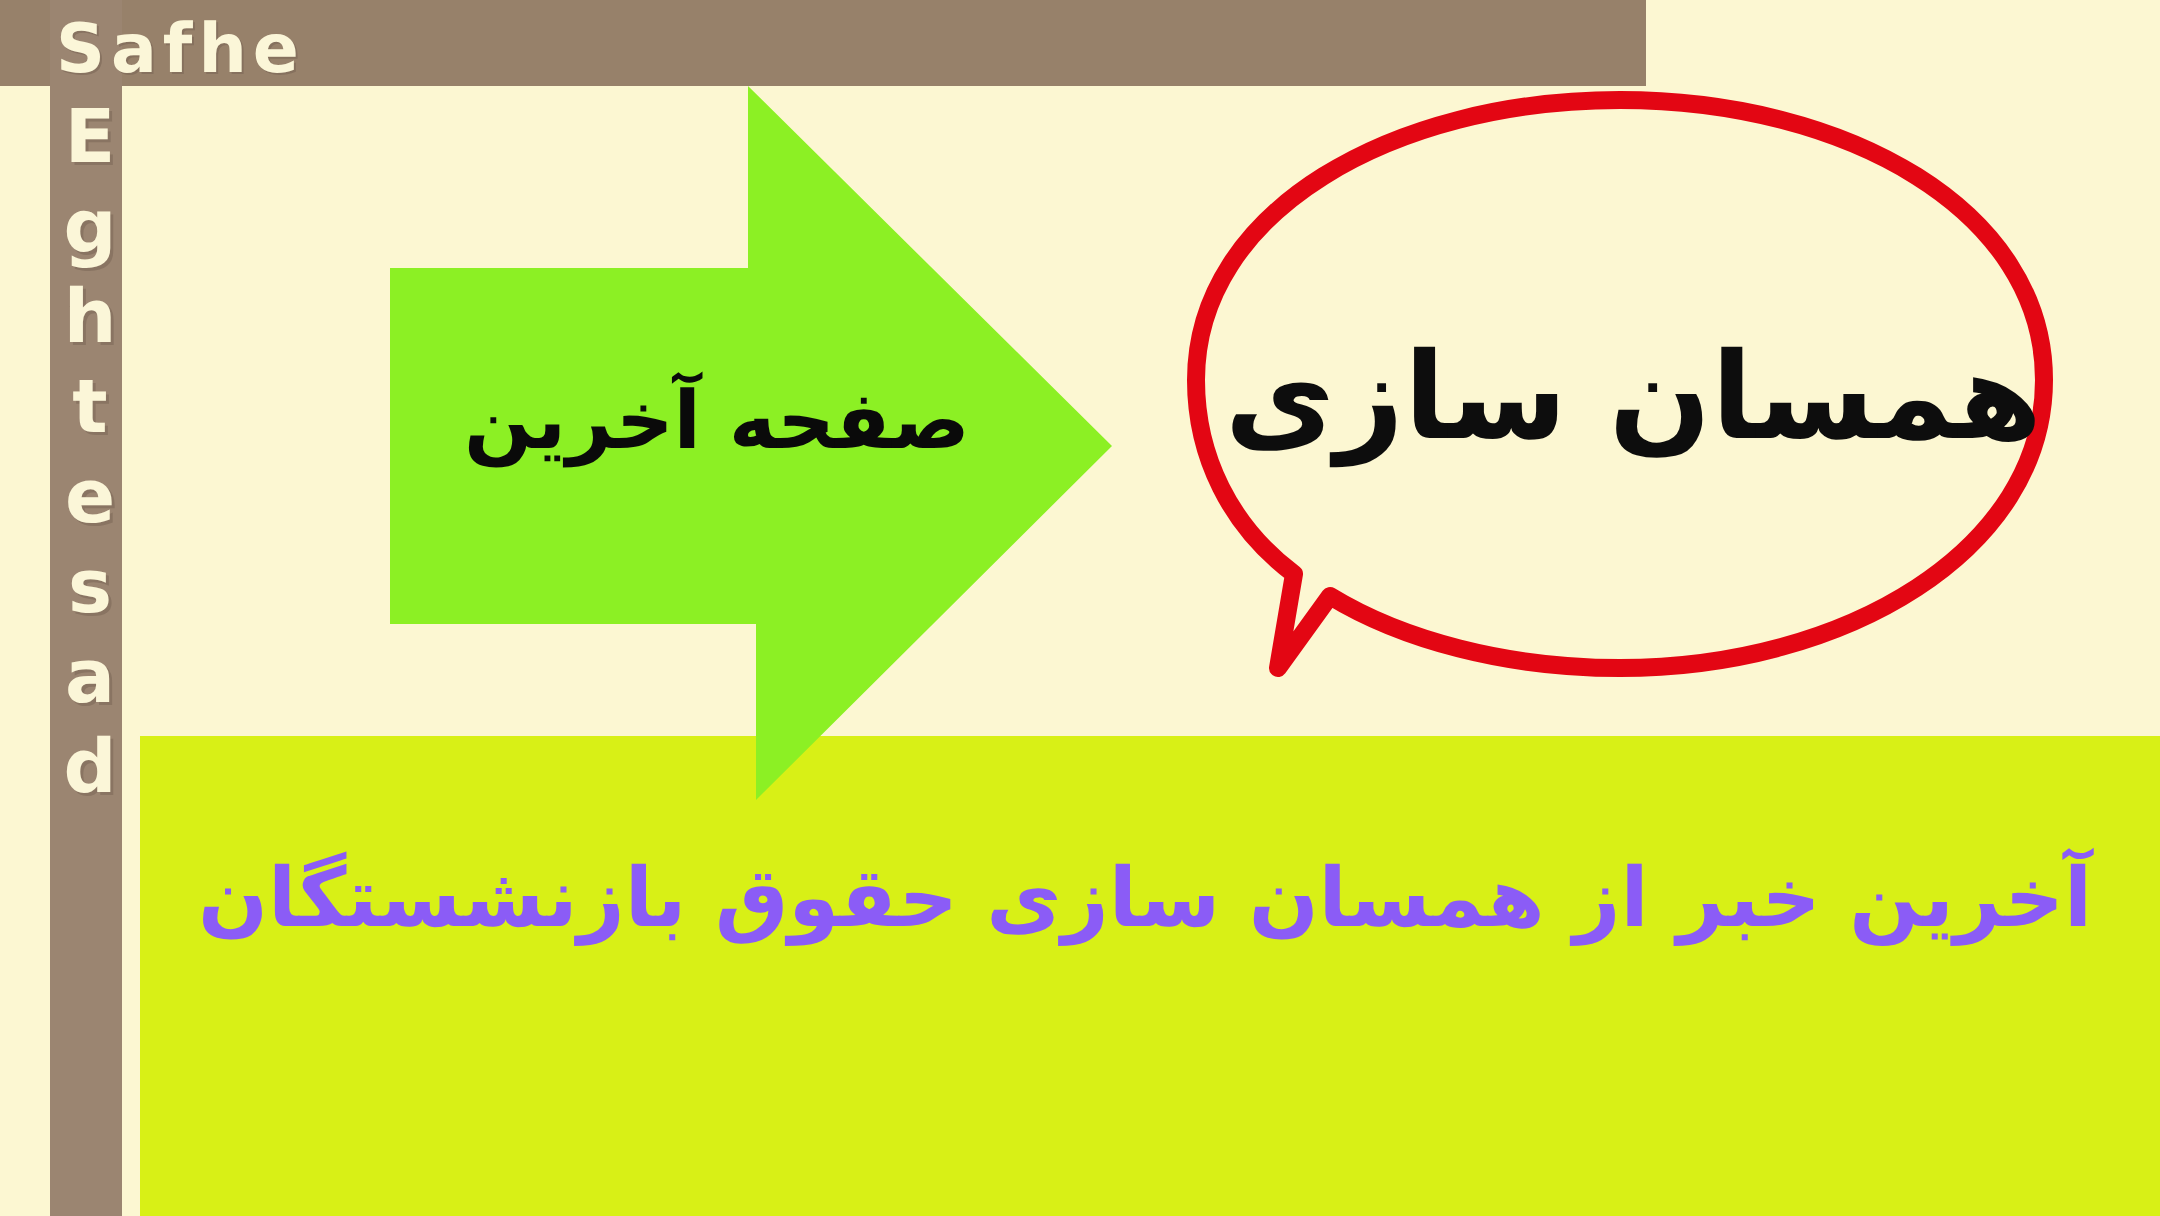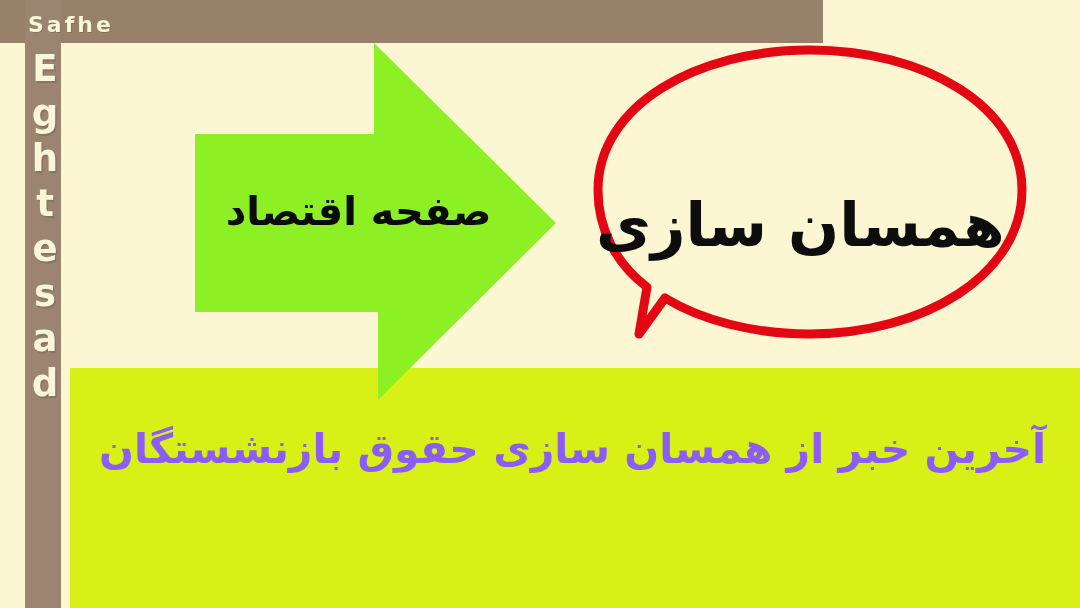--- a/index.html
+++ b/index.html
@@ -43,21 +43,21 @@
   }
 
   
   .brand-top {
     position: absolute;
     left: 28px; top: 6px;
     width: 200px;
     height: 40px;
     font-family: "DejaVu Sans", sans-serif;
     font-weight: 700;
-    font-size: 22px;
+    font-size: 34px;
     letter-spacing: 3px;
     color: #fbf6d8;
     line-height: 38px;
     white-space: nowrap;
     text-shadow: 1px 1px 0 rgba(120,100,84,0.55);
   }
 
   
   .brand-vert {
     position: absolute;
@@ -125,29 +125,28 @@
   
   .bubble-svg {
     position: absolute;
     left: 585px; top: 42px;
     width: 448px; height: 310px;
   }
   .bubble-text {
     position: absolute;
     left: 596px; top: 160px;
     width: 425px;
-    text-align: left;
+    text-align: right;
     direction: rtl;
     color: #0d0d0d;
     font-family: "DejaVu Sans", sans-serif;
     font-weight: 700;
     font-size: 60px;
     line-height: 78px;
     white-space: nowrap;
-    margin-top: 26px;
   }
 </style>
 </head>
 <body>
 
 <div id="stage">
 
   <div class="canvas-bg"></div>
 
   <div class="header-band"></div>
@@ -165,21 +164,21 @@
     <span class="vletter">a</span>
     <span class="vletter">d</span>
   </div>
 
   <div class="bottom-banner"></div>
 
   <svg class="arrow-svg" viewBox="0 0 1080 608">
     <polygon points="195,134 374,134 374,43 556,223 378,400 378,312 195,312" fill="#8cf024"></polygon>
   </svg>
 
-  <div class="arrow-label">صفحه اقتصاد</div>
+  <div class="arrow-label">صفحه آخرین</div>
 
   <svg class="bubble-svg" viewBox="0 0 448 310">
     <path d="M 225 8
              C 338 8 437 63 437 148
              C 437 233 338 292 225 292
              C 168 292 116 278 80 256
              L 54 292
              L 62 245
              C 30 221 13 186 13 148
              C 13 63 112 8 225 8 Z" fill="none" stroke="#e30613" stroke-width="9" stroke-linejoin="round" stroke-linecap="round"></path>

